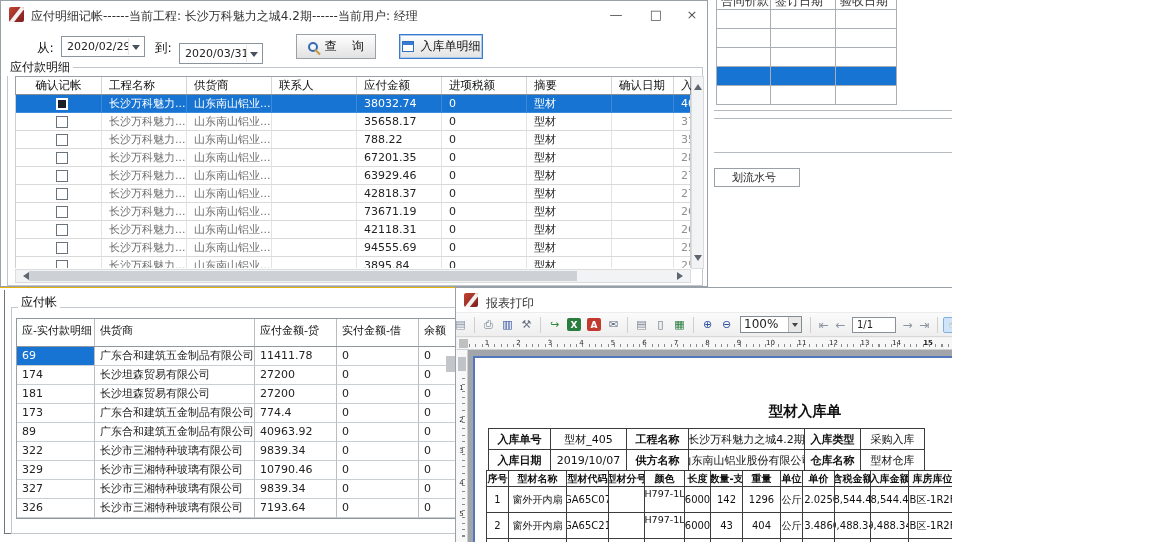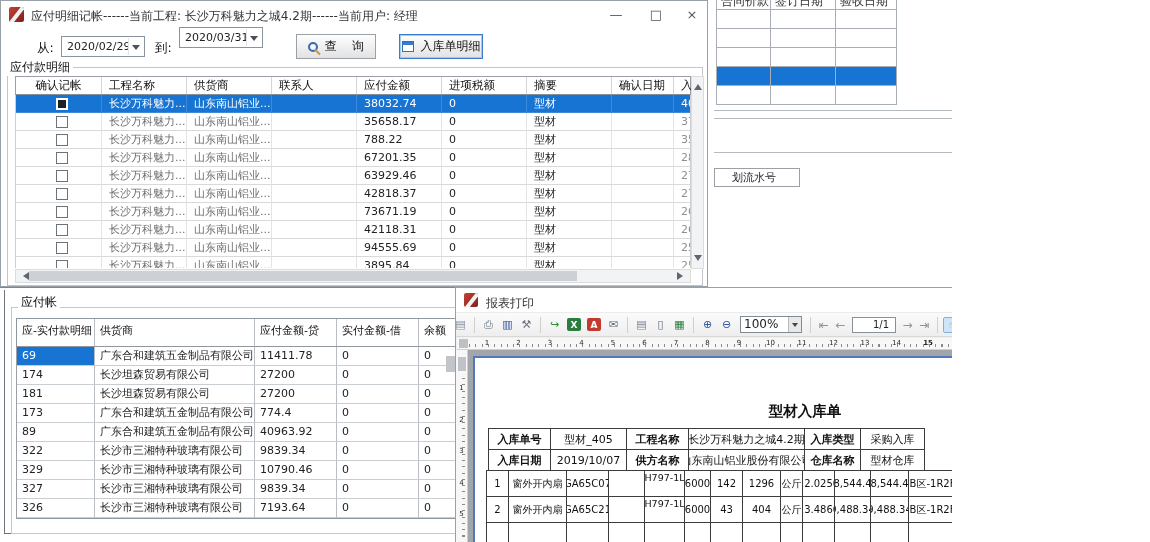--- a/index.html
+++ b/index.html
@@ -1,18 +1,18 @@
 <!DOCTYPE html>
 <html><head>
 <meta charset="utf-8">
 <style>
   *{box-sizing:border-box;margin:0;padding:0}
   html,body{width:1150px;height:542px;overflow:hidden;background:#fff;
     font-family:"DejaVu Sans","Liberation Sans",sans-serif;}
-  #screen{position:relative;width:952px;height:542px;overflow:hidden;background:#14b8a6}
+  #screen{position:relative;width:952px;height:542px;overflow:hidden;background:#eab308}
 
   
   .bgwin{position:absolute;left:708px;top:0;width:442px;height:288px;background:#fff;z-index:0}
   .bgtop{position:absolute;left:337px;top:0;width:105px;height:9px;background:#ececec}
   #bg-table{position:absolute;left:8px;top:0;width:181px;border-left:1px solid #a8aeb4}
   .bgrow{display:grid;grid-template-columns:54px 65px 61px;height:19px}
   .bgrow.hdr{height:10px}
   .bgc{border-right:1px solid #a8aeb4;border-bottom:1px solid #a8aeb4;position:relative;overflow:hidden}
   .bgc span{position:absolute;top:-7px;left:4px;font-size:12px;color:#333;white-space:nowrap}
   .bgrow.sel .bgc{background:#1874d2}
@@ -107,21 +107,21 @@
   .ti.tile{width:14px;height:13px;font-size:9px;font-weight:bold;margin:0 2px}
   .ti.hand{background:#cfe4f8;border:1px solid #7fb0e0}
   .ti.closex{border:1px solid #7090c8;color:#2f5fae;font-weight:bold;width:16px;height:15px;margin-left:2px}
   .tsep{width:1px;height:16px;background:#cfcfcf;margin:0 3px;flex:none}
   .zcombo{width:62px;height:17px;background:#fff;border:1px solid #828a92;font-size:12px;
     line-height:15px;padding-left:3px;position:relative;margin:0 3px;flex:none;color:#222}
   .zcombo .arr{position:absolute;right:0;top:0;bottom:0;width:13px;background:#e8e8e8;
     display:flex;align-items:center;justify-content:center;border-left:1px solid #b8b8b8}
   .zcombo .arr::after{content:"";border:3px solid transparent;border-top:4px solid #444;margin-top:4px}
   .pbox{width:44px;height:16px;background:#fff;border:1px solid #8a9098;font-size:10px;
-    line-height:14px;padding-left:20px;margin:0 2px;flex:none;color:#222}
+    line-height:14px;padding-left:4px;margin:0 2px;flex:none;color:#222}
   .nav{font-size:12px;color:#8a94a2;width:15px;text-align:center;flex:none}
   .hr{position:absolute;left:1px;top:50px;width:684px;height:12px;background:#f7f7f7;
     border-bottom:1px solid #d0d0d0}
   .hr::after{content:"";position:absolute;left:12px;right:14px;bottom:2px;height:3px;
     background:repeating-linear-gradient(90deg,#8a8a8a 0 1px,transparent 1px 6.3px)}
   .rnum{position:absolute;top:1px;width:12px;text-align:center;font-size:7px;color:#222}
   .hrend{position:absolute;left:670px;top:0;width:14px;height:11px;background:#c6c6c6}
   .hrstart{position:absolute;left:2px;top:1px;width:9px;height:9px;background:#c0c0c0}
   .vr{position:absolute;left:0;top:62px;width:12px;height:196px;background:#f7f7f7;
     border-right:1px solid #cfcfcf}
@@ -208,21 +208,21 @@
       <span class="wc" style="left:640px">□</span>
       <span class="wc" style="left:676px">×</span>
     </div>
 
     <span class="flbl" style="left:36px;top:39px">从:</span>
     <div class="combo" style="left:60px;top:35px;width:84px">
       <span>2020/02/29</span>
       <span class="arr"></span>
     </div>
     <span class="flbl" style="left:154px;top:39px">到:</span>
-    <div class="combo" style="left:178px;top:26px;width:84px">
+    <div class="combo" style="left:178px;top:42px;width:84px">
       <span>2020/03/31</span>
       <span class="arr"></span>
     </div>
     <div class="btn" style="left:295px;top:33px;width:80px;height:25px">
       <span class="magicon"></span>
       <span>查    询</span>
     </div>
     <div class="btn focus" style="left:398px;top:33px;width:84px;height:25px">
       <span class="winicon"></span>
       <span>入库单明细</span>
@@ -553,20 +553,35 @@
             <div class="g4row">
               <div class="itc itl">入库日期</div>
               <div class="itc">2019/10/07</div>
               <div class="itc itl">供方名称</div>
               <div class="itc">山东南山铝业股份有限公司</div>
               <div class="itc itl">仓库名称</div>
               <div class="itc">型材仓库</div>
             </div>
           </div>
         <div id="detail-table">
+            <div class="g3row hd">
+              <div class="dtc">序号</div>
+              <div class="dtc">型材名称</div>
+              <div class="dtc">型材代码</div>
+              <div class="dtc">型材分号</div>
+              <div class="dtc">颜色</div>
+              <div class="dtc">长度</div>
+              <div class="dtc">数量-支</div>
+              <div class="dtc">重量</div>
+              <div class="dtc">单位</div>
+              <div class="dtc">单价</div>
+              <div class="dtc">含税金额</div>
+              <div class="dtc">入库金额</div>
+              <div class="dtc">库房库位</div>
+            </div>
             <div class="g3row dr">
               <div class="dtc">1</div>
               <div class="dtc">窗外开内扇</div>
               <div class="dtc">GA65C07</div>
               <div class="dtc"></div>
               <div class="dtc topalign">LH797-1LL</div>
               <div class="dtc">6000</div>
               <div class="dtc">142</div>
               <div class="dtc">1296</div>
               <div class="dtc">公斤</div>

